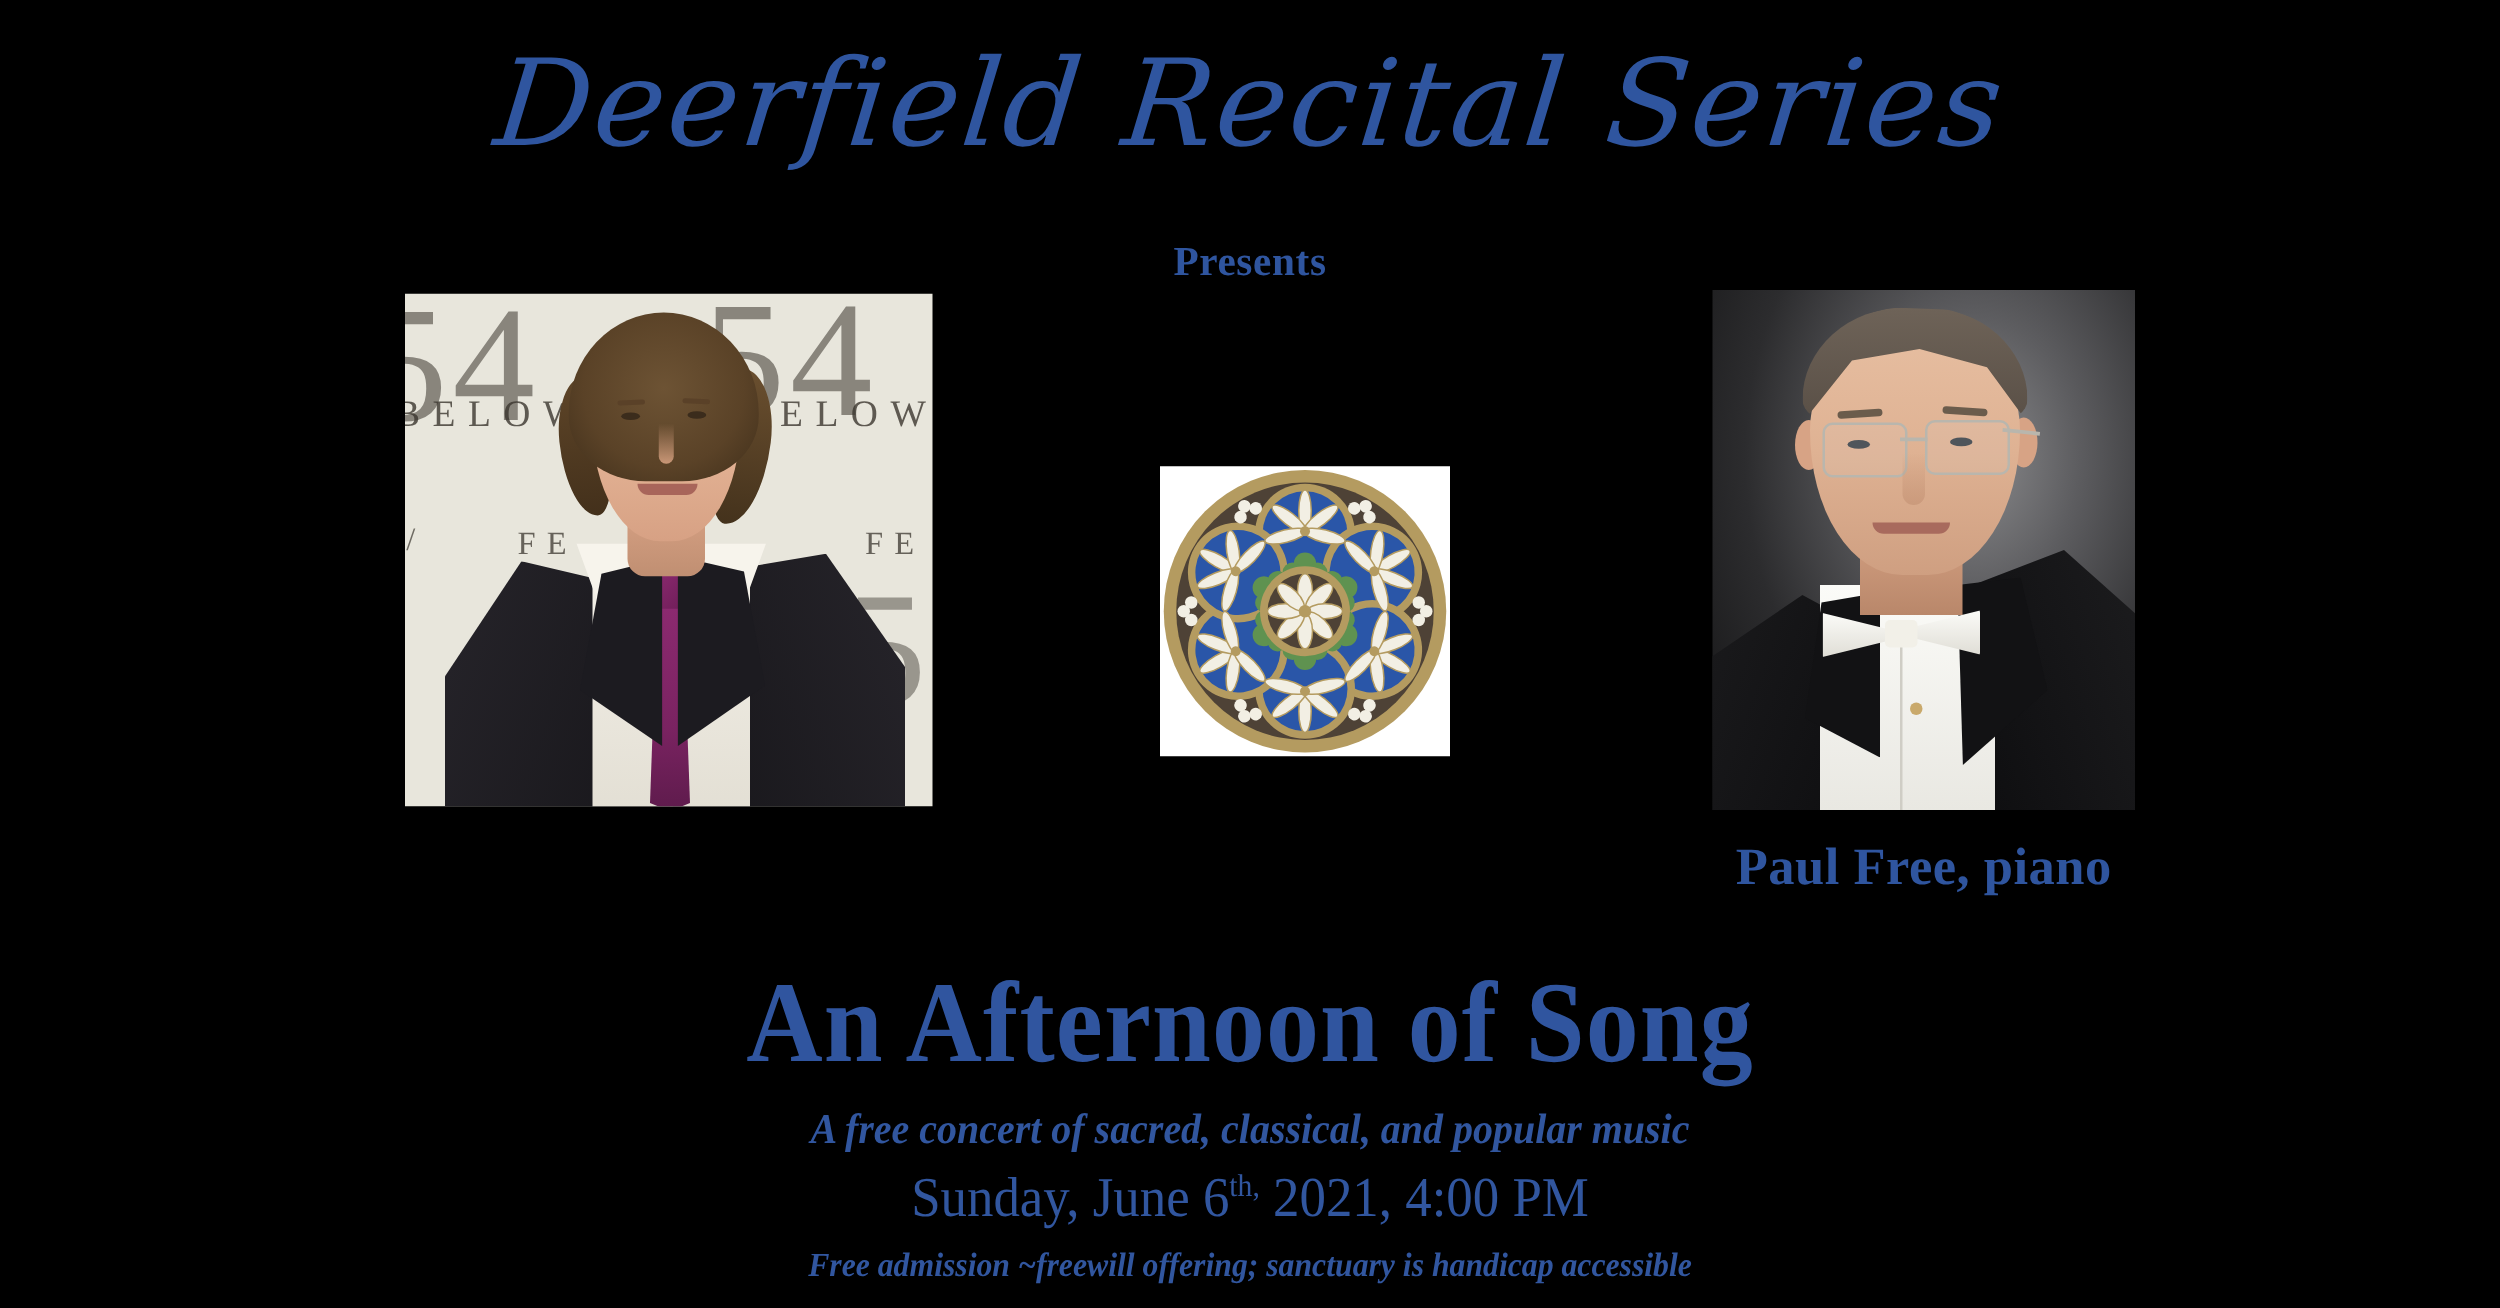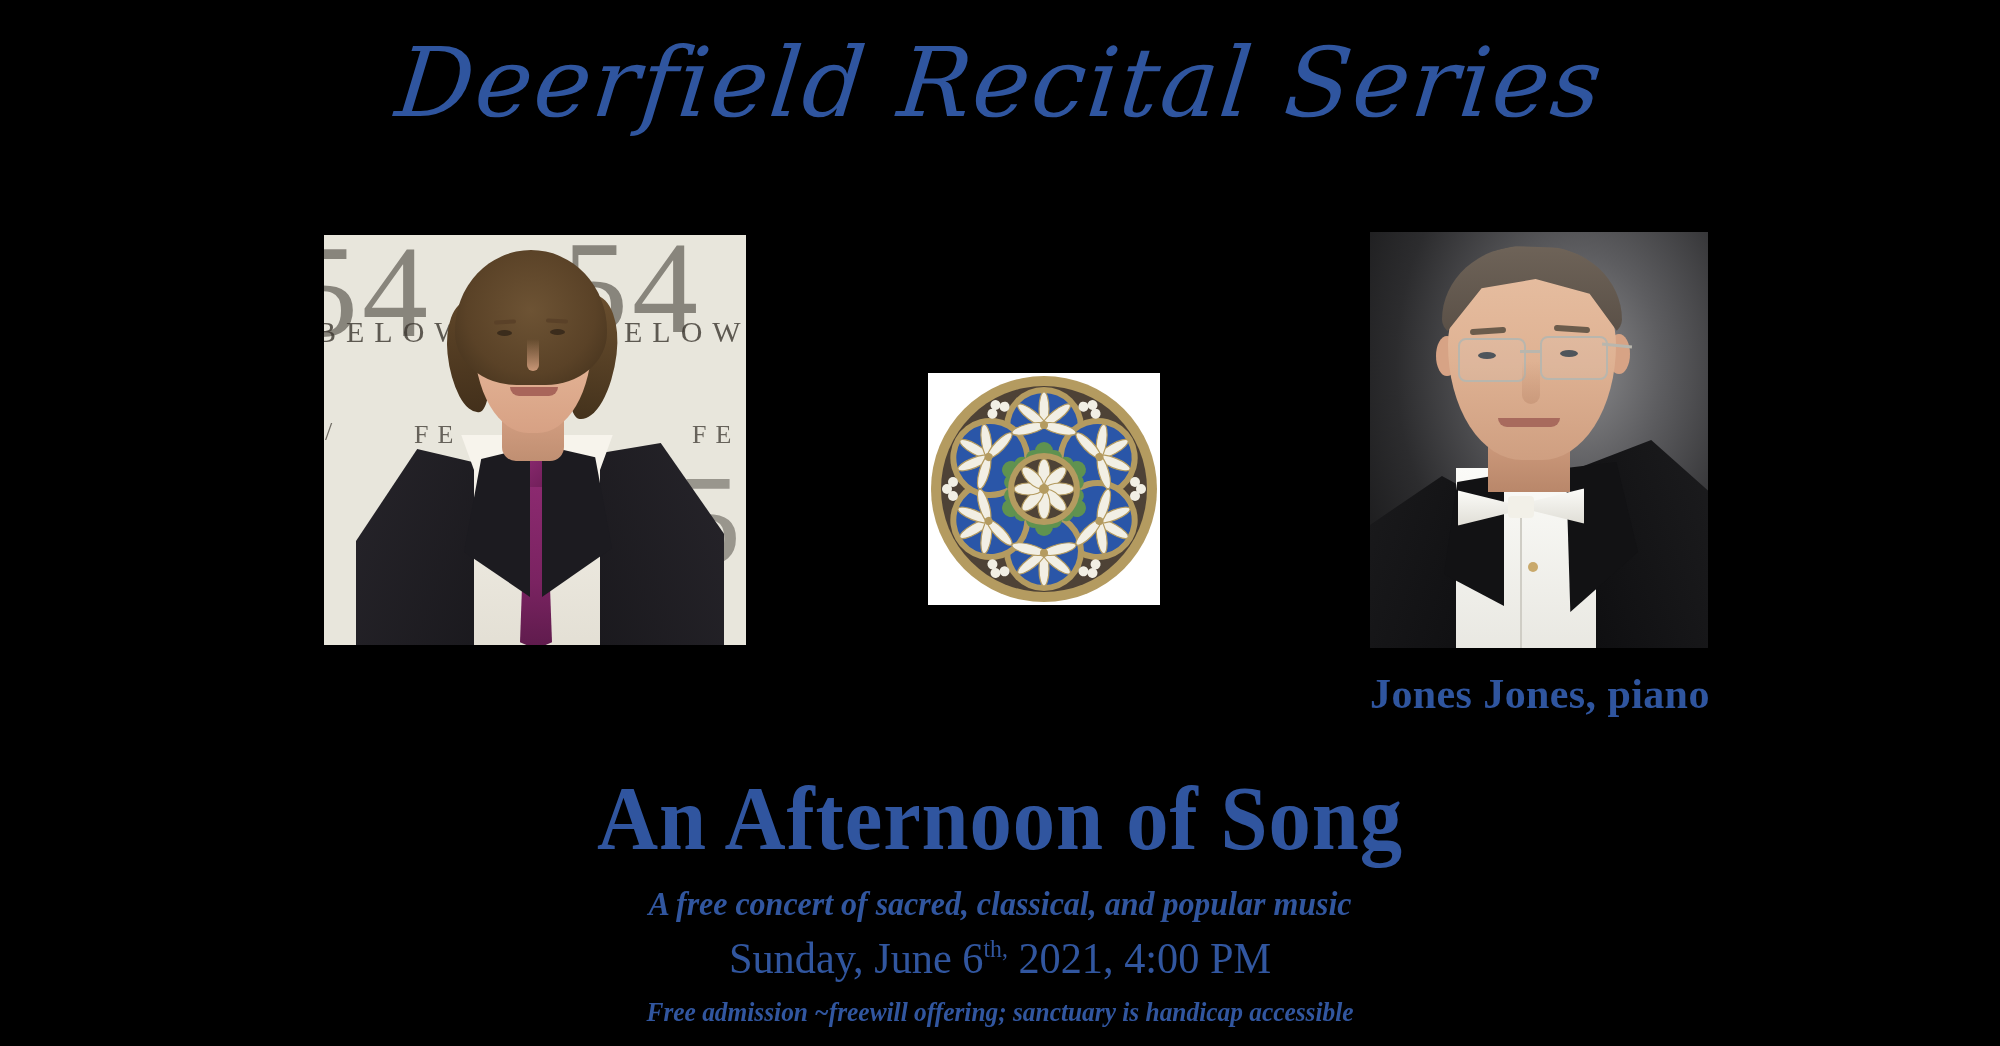--- a/index.html
+++ b/index.html
@@ -308,20 +308,21 @@
     transform: scaleX(0.94);
   }
 </style>
 </head>
 <body>
 
 <div class="poster">
 
   <div class="script-title">Deerfield Recital Series</div>
 
+  <div class="presents">Presents</div>
 
   <div class="photo photo-left">
     <span class="backdrop-text bd-54a">54</span>
     <span class="backdrop-text bd-54b">54</span>
     <span class="backdrop-text bd-belowa">BELOW</span>
     <span class="backdrop-text bd-belowb">BELOW</span>
     <span class="backdrop-text bd-5a">5/</span>
     <span class="backdrop-text bd-fea">FE</span>
     <span class="backdrop-text bd-feb">FE</span>
     <span class="backdrop-text bd-5big">5</span>
@@ -566,21 +567,21 @@
     <div class="pj-eye-l"></div>
     <div class="pj-eye-r"></div>
     <div class="pj-glass-l"></div>
     <div class="pj-glass-r"></div>
     <div class="pj-bridge"></div>
     <div class="pj-temple"></div>
     <div class="pj-nose"></div>
     <div class="pj-mouth"></div>
   </div>
 
-  <div class="name name-right">Jones Jones, piano</div>
+  <div class="name name-right">Paul Free, piano</div>
 
   <div class="main-title">An Afternoon of Song</div>
 
   <div class="sub-line sub-1">A free concert of sacred, classical, and popular music</div>
 
   <div class="sub-line sub-2">
     <span>Sunday, June 6</span><sup>th,</sup><span> 2021, 4:00 PM</span>
   </div>
 
   <div class="sub-line sub-3">Free admission ~freewill offering; sanctuary  is handicap accessible</div>

